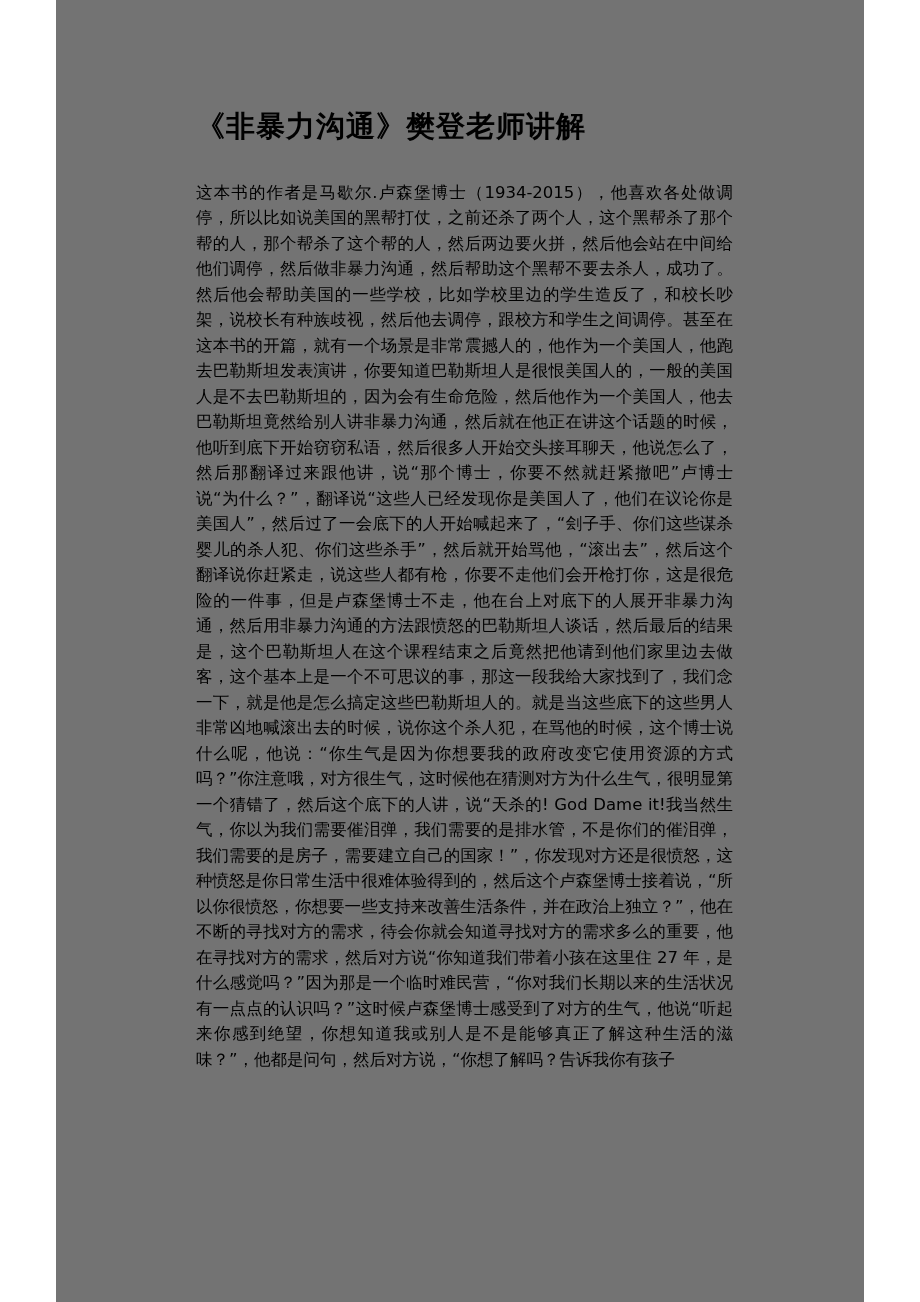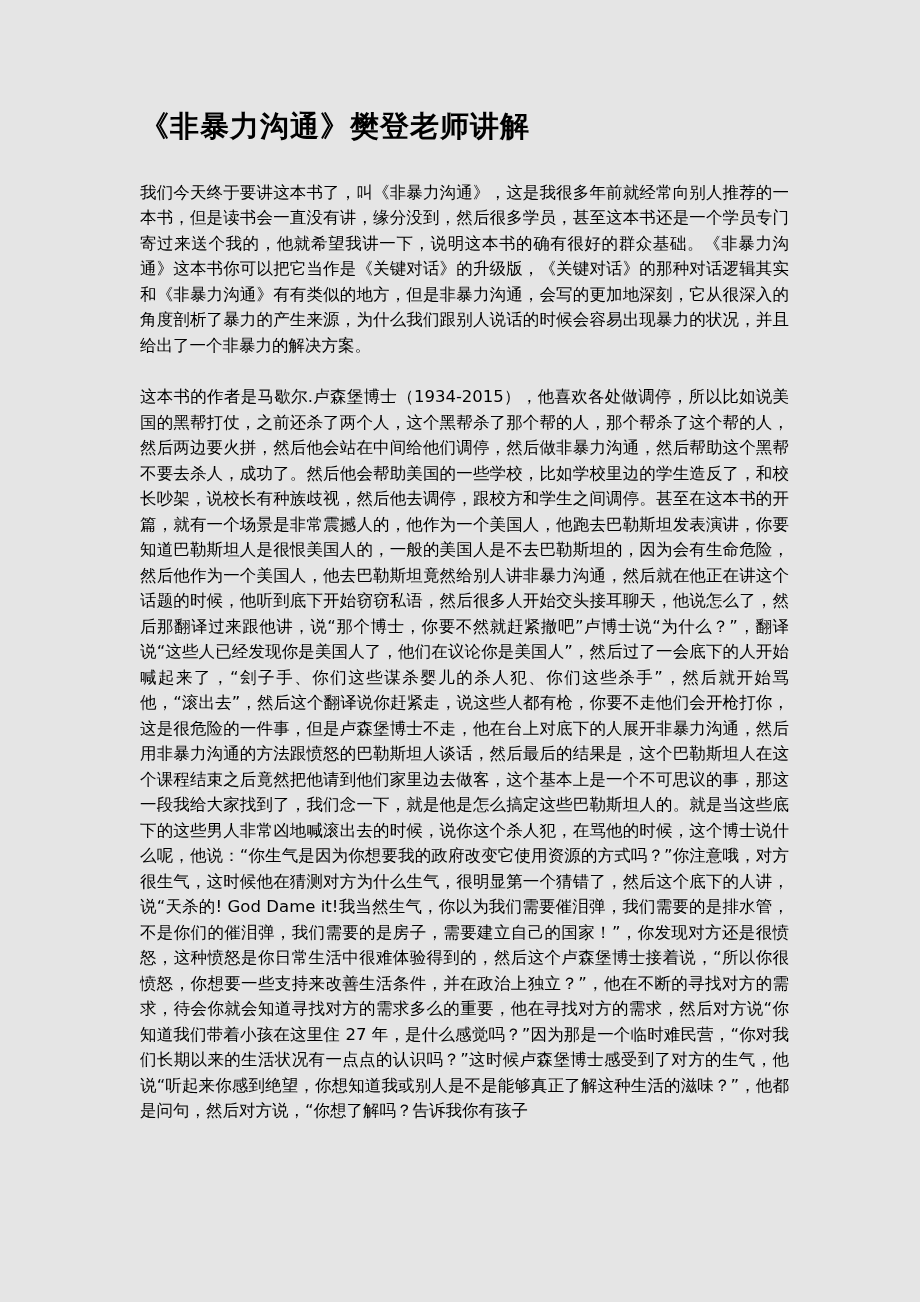--- a/index.html
+++ b/index.html
@@ -2,24 +2,24 @@
 <html><head>
 <meta charset="utf-8">
 <style>
   html, body {
     margin: 0;
     padding: 0;
     background: #ffffff;
   }
   .page {
     position: relative;
-    width: 920px;
+    width: 808px;
     height: 1302px;
     margin: 0 auto;
-    background: #e5e5e5;
+    background: #737373;
     box-sizing: border-box;
     padding: 108px 131px 60px 140px;
     font-family: "DejaVu Sans", "Liberation Sans", sans-serif;
     color: #000000;
     overflow: hidden;
   }
   .doc-title {
     font-size: 29px;
     font-weight: bold;
     margin: 0 0 34px 0;
@@ -35,16 +35,15 @@
     word-break: break-all;
     color: #000000;
   }
 </style>
 </head>
 <body>
 
 <div class="page">
   <h1 class="doc-title">《非暴力沟通》樊登老师讲解</h1>
 
-  <p class="doc-paragraph">我们今天终于要讲这本书了，叫《非暴力沟通》，这是我很多年前就经常向别人推荐的一本书，但是读书会一直没有讲，缘分没到，然后很多学员，甚至这本书还是一个学员专门寄过来送个我的，他就希望我讲一下，说明这本书的确有很好的群众基础。《非暴力沟通》这本书你可以把它当作是《关键对话》的升级版，《关键对话》的那种对话逻辑其实和《非暴力沟通》有有类似的地方，但是非暴力沟通，会写的更加地深刻，它从很深入的角度剖析了暴力的产生来源，为什么我们跟别人说话的时候会容易出现暴力的状况，并且给出了一个非暴力的解决方案。</p>
 
   <p class="doc-paragraph">这本书的作者是马歇尔.卢森堡博士（1934-2015），他喜欢各处做调停，所以比如说美国的黑帮打仗，之前还杀了两个人，这个黑帮杀了那个帮的人，那个帮杀了这个帮的人，然后两边要火拼，然后他会站在中间给他们调停，然后做非暴力沟通，然后帮助这个黑帮不要去杀人，成功了。然后他会帮助美国的一些学校，比如学校里边的学生造反了，和校长吵架，说校长有种族歧视，然后他去调停，跟校方和学生之间调停。甚至在这本书的开篇，就有一个场景是非常震撼人的，他作为一个美国人，他跑去巴勒斯坦发表演讲，你要知道巴勒斯坦人是很恨美国人的，一般的美国人是不去巴勒斯坦的，因为会有生命危险，然后他作为一个美国人，他去巴勒斯坦竟然给别人讲非暴力沟通，然后就在他正在讲这个话题的时候，他听到底下开始窃窃私语，然后很多人开始交头接耳聊天，他说怎么了，然后那翻译过来跟他讲，说“那个博士，你要不然就赶紧撤吧”卢博士说“为什么？”，翻译说“这些人已经发现你是美国人了，他们在议论你是美国人”，然后过了一会底下的人开始喊起来了，“刽子手、你们这些谋杀婴儿的杀人犯、你们这些杀手”，然后就开始骂他，“滚出去”，然后这个翻译说你赶紧走，说这些人都有枪，你要不走他们会开枪打你，这是很危险的一件事，但是卢森堡博士不走，他在台上对底下的人展开非暴力沟通，然后用非暴力沟通的方法跟愤怒的巴勒斯坦人谈话，然后最后的结果是，这个巴勒斯坦人在这个课程结束之后竟然把他请到他们家里边去做客，这个基本上是一个不可思议的事，那这一段我给大家找到了，我们念一下，就是他是怎么搞定这些巴勒斯坦人的。就是当这些底下的这些男人非常凶地喊滚出去的时候，说你这个杀人犯，在骂他的时候，这个博士说什么呢，他说：“你生气是因为你想要我的政府改变它使用资源的方式吗？”你注意哦，对方很生气，这时候他在猜测对方为什么生气，很明显第一个猜错了，然后这个底下的人讲，说“天杀的! God Dame it!我当然生气，你以为我们需要催泪弹，我们需要的是排水管，不是你们的催泪弹，我们需要的是房子，需要建立自己的国家！”，你发现对方还是很愤怒，这种愤怒是你日常生活中很难体验得到的，然后这个卢森堡博士接着说，“所以你很愤怒，你想要一些支持来改善生活条件，并在政治上独立？”，他在不断的寻找对方的需求，待会你就会知道寻找对方的需求多么的重要，他在寻找对方的需求，然后对方说“你知道我们带着小孩在这里住 27 年，是什么感觉吗？”因为那是一个临时难民营，“你对我们长期以来的生活状况有一点点的认识吗？”这时候卢森堡博士感受到了对方的生气，他说“听起来你感到绝望，你想知道我或别人是不是能够真正了解这种生活的滋味？”，他都是问句，然后对方说，“你想了解吗？告诉我你有孩子</p>
 </div>
 
 </body></html>

